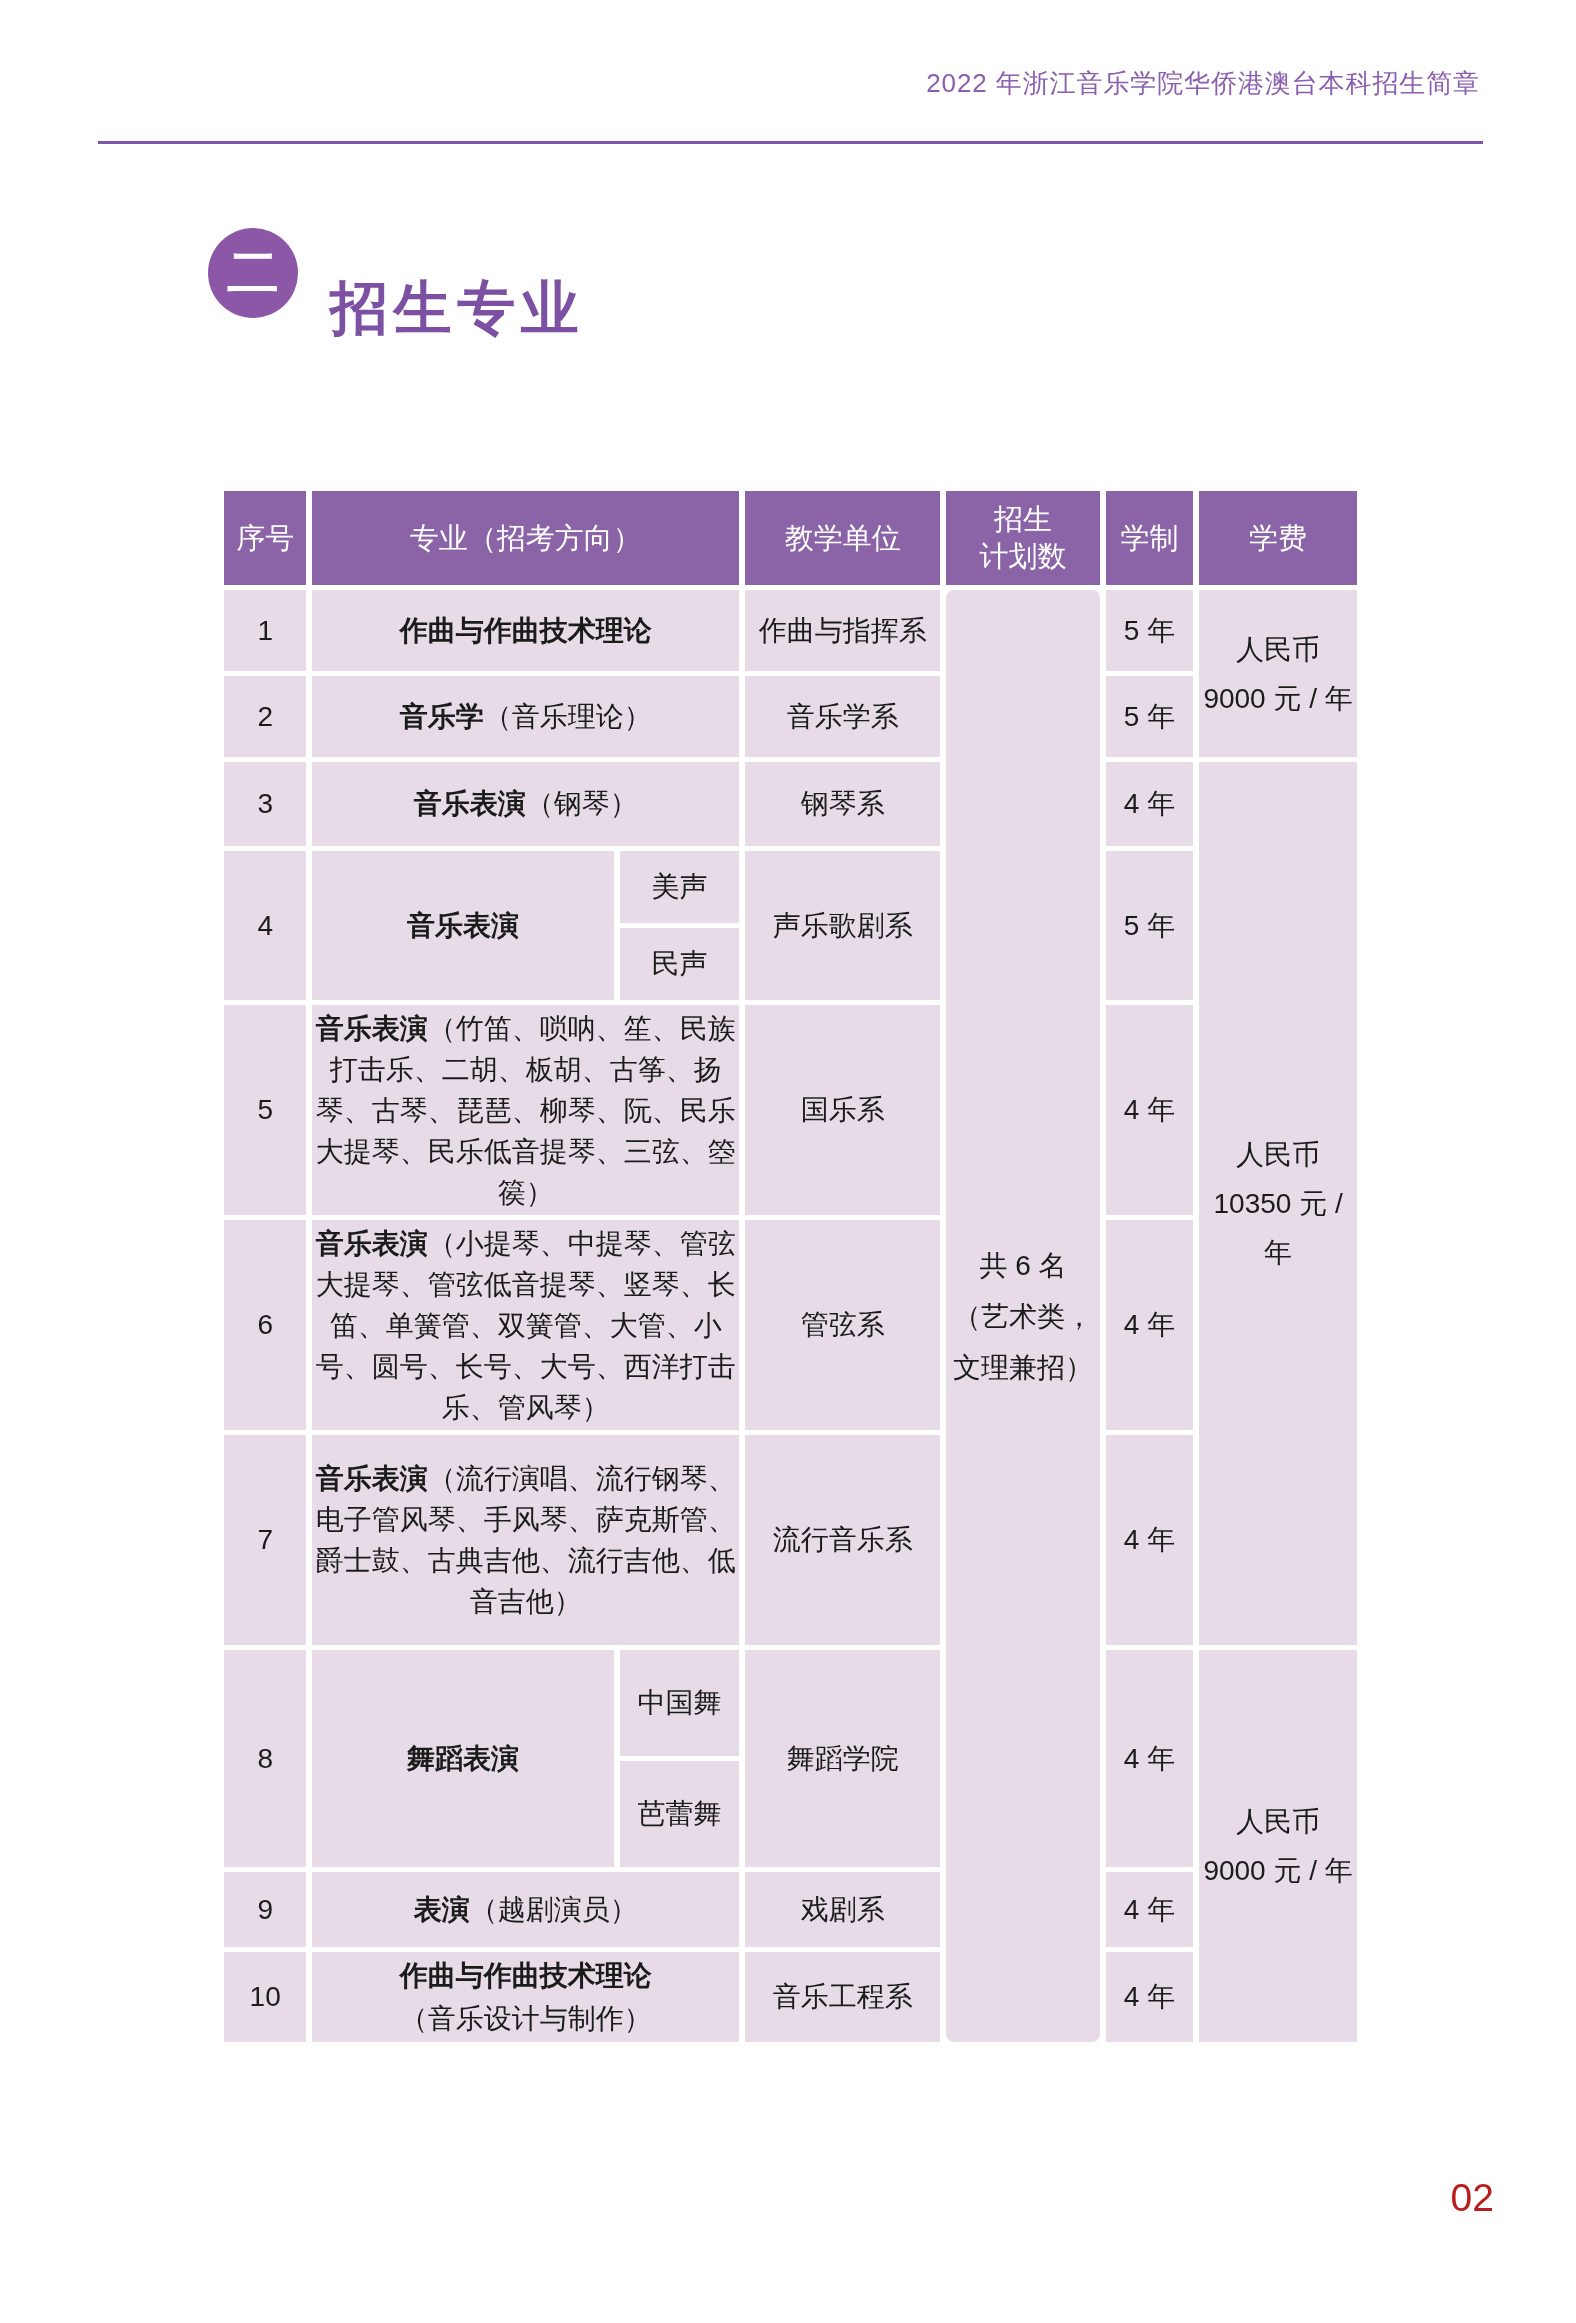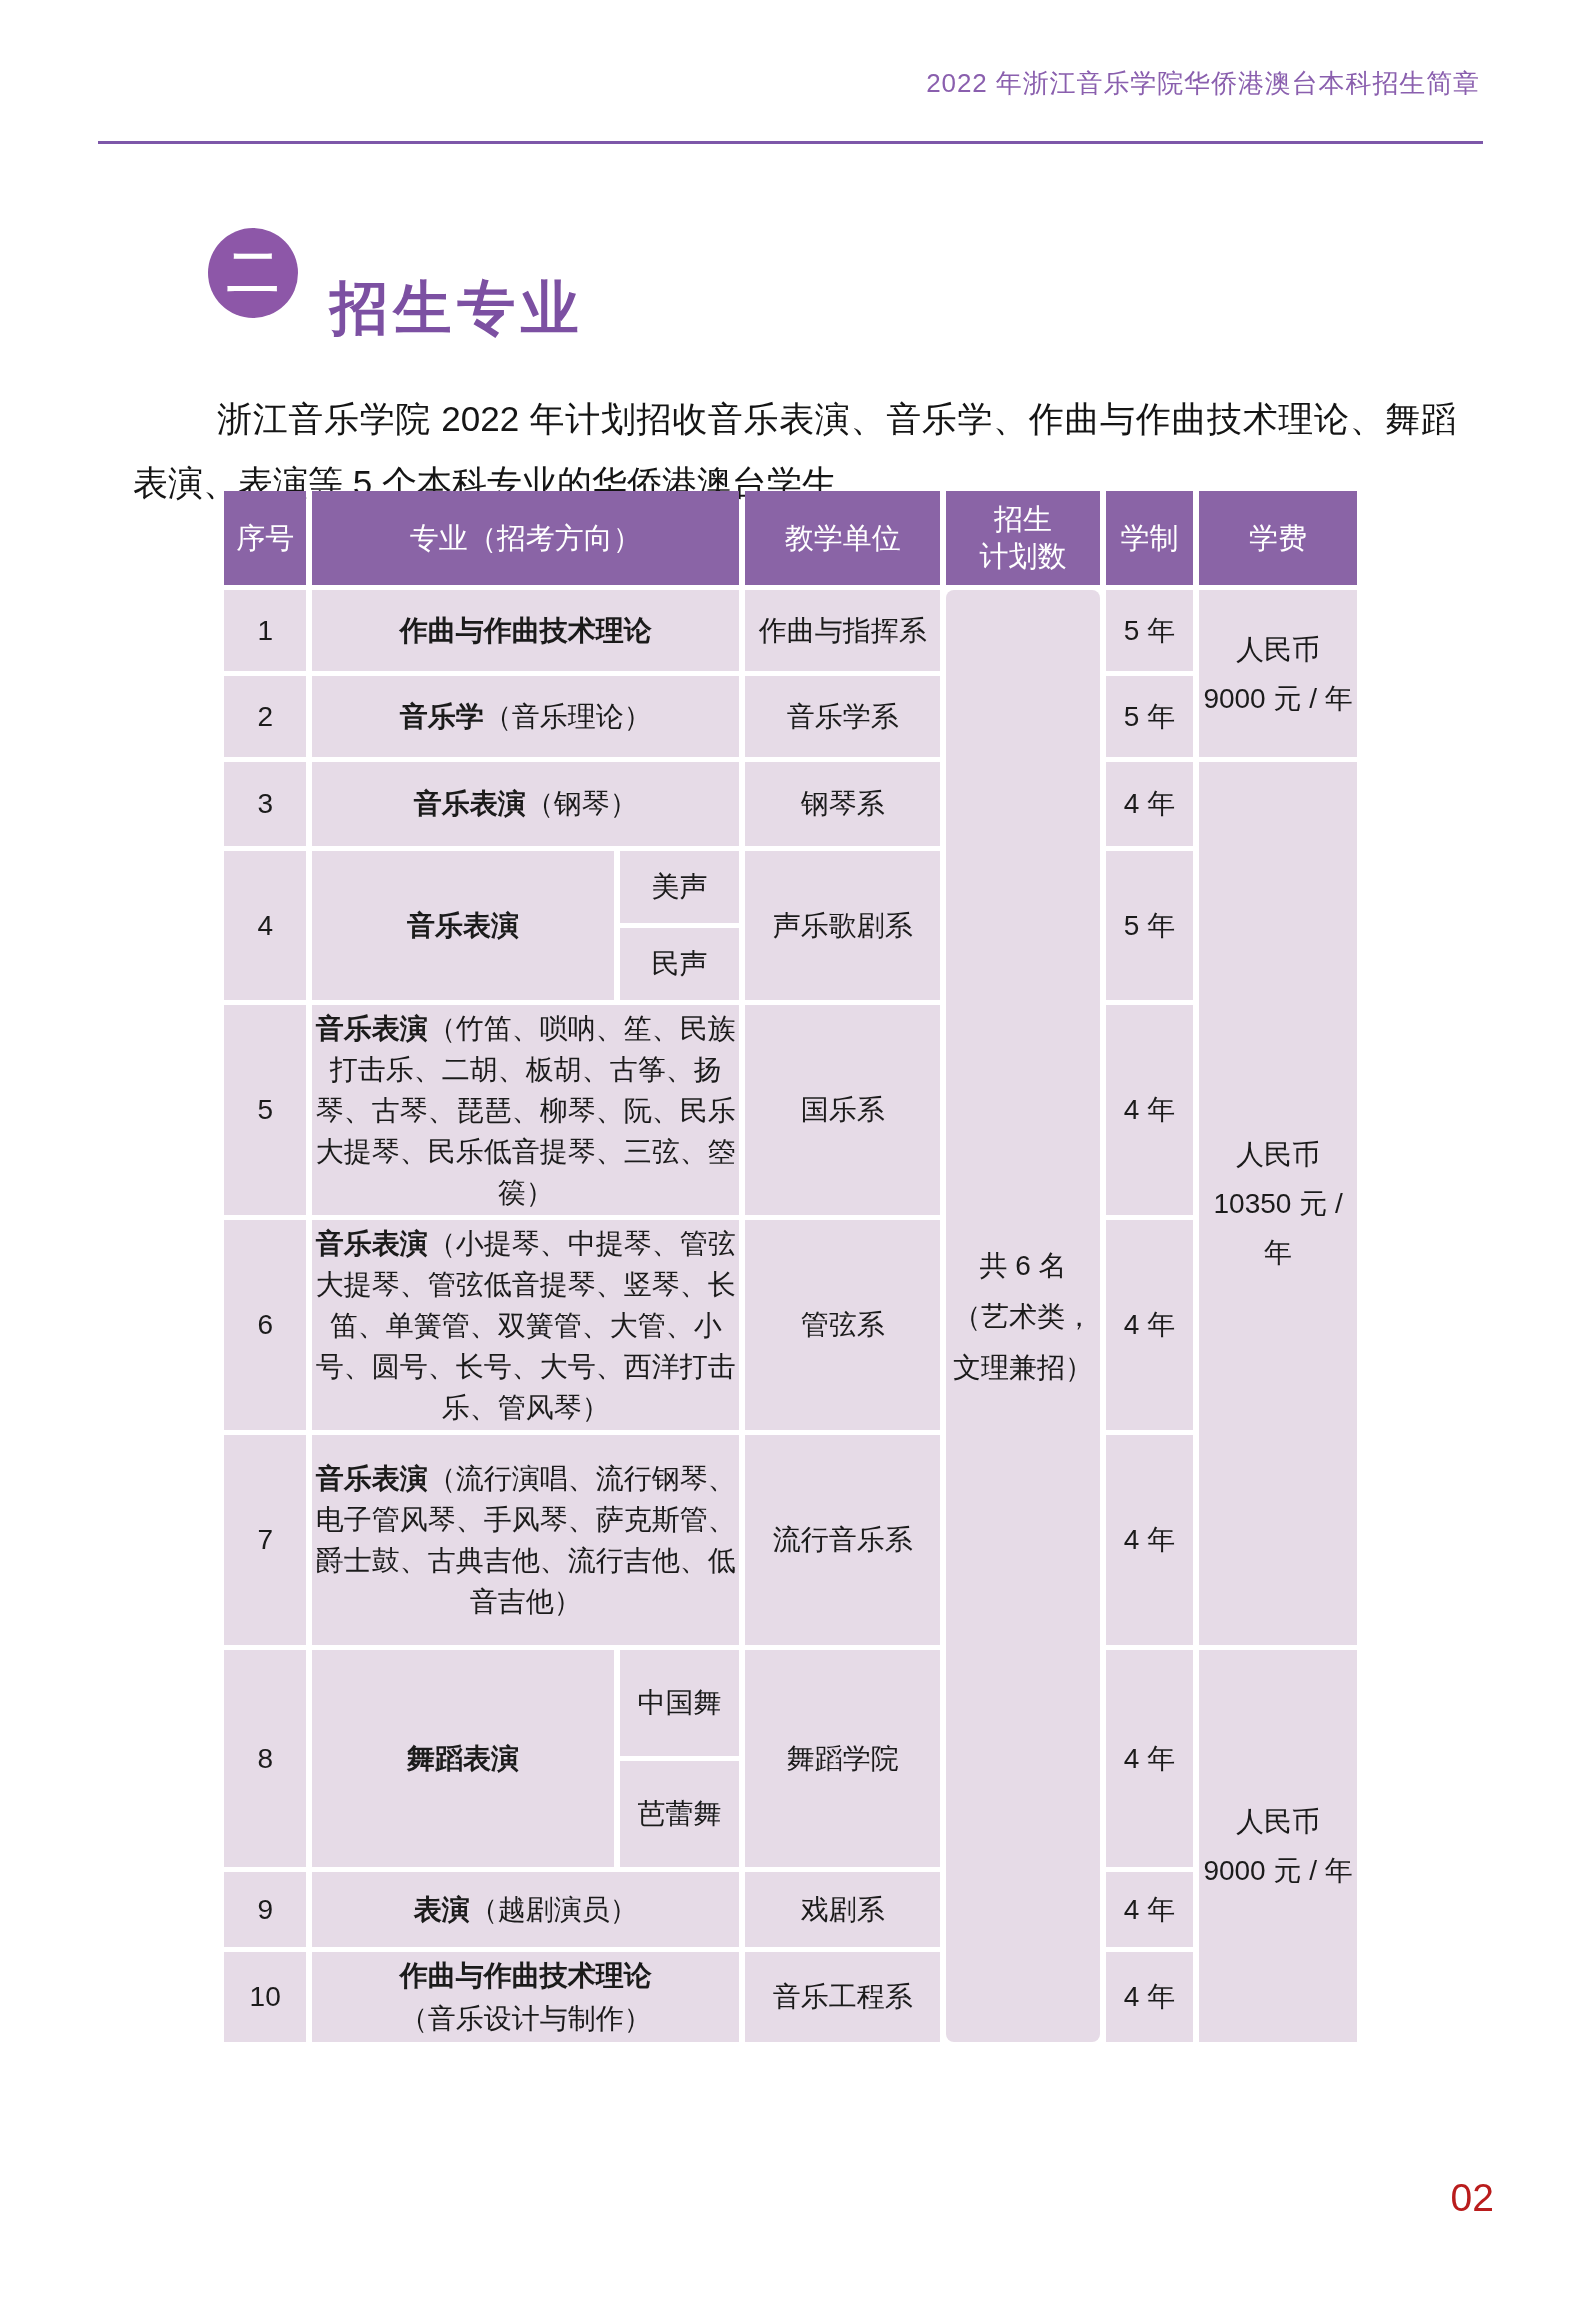--- a/index.html
+++ b/index.html
@@ -92,21 +92,20 @@
 <div class="page">
 
   <div class="runhead">2022 年浙江音乐学院华侨港澳台本科招生简章</div>
   <div class="toprule"></div>
 
   <div class="badge">
     <span>二</span>
   </div>
   <div class="sec-title">招生专业</div>
 
-  <p class="intro">浙江音乐学院 2022 年计划招收音乐表演、音乐学、作曲与作曲技术理论、舞蹈表演、表演等 5 个本科专业的华侨港澳台学生。</p>
 
   <table class="enroll">
     <colgroup>
       <col style="width:82px">
         <col style="width:300px">
         <col style="width:119px">
       <col style="width:194px">
         <col style="width:153px">
         <col style="width:87px">
         <col style="width:157px">

